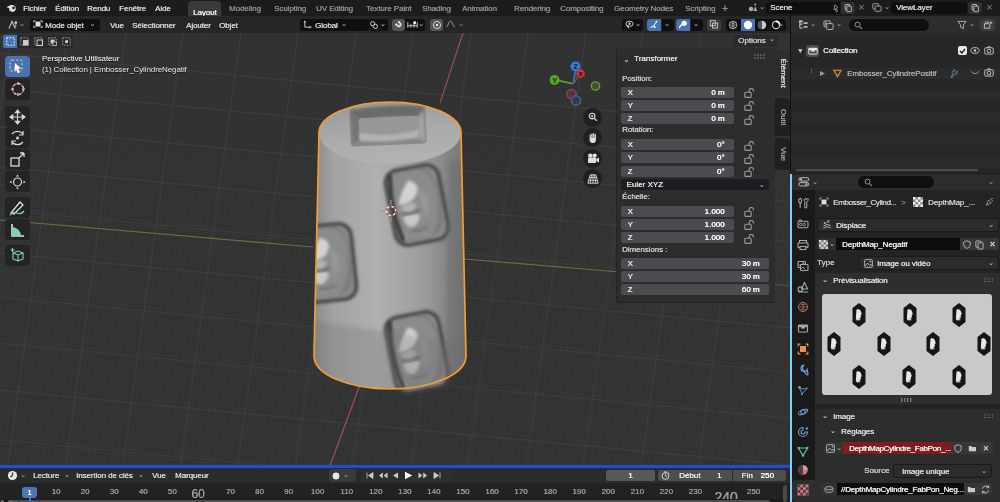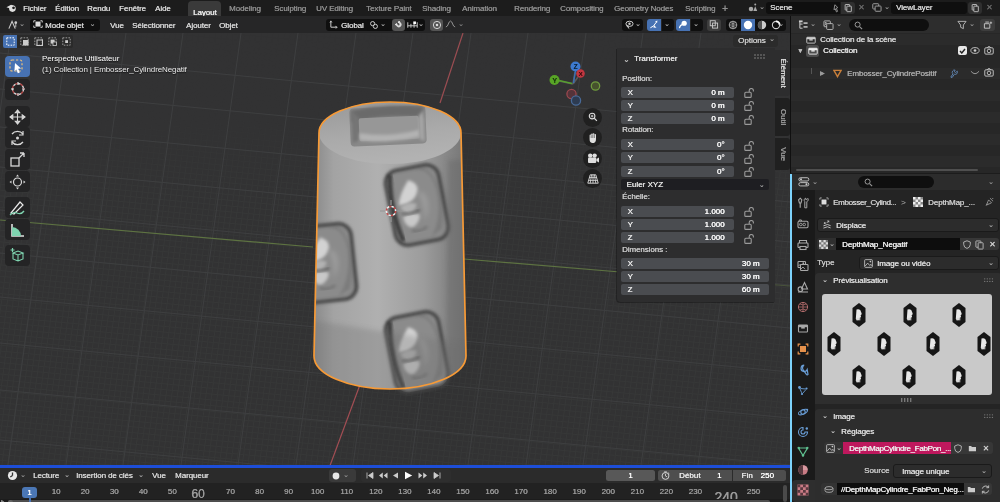--- a/index.html
+++ b/index.html
@@ -111,21 +111,21 @@
       <path d="M0.8 2.8 V0.8 H2.8 M8.2 0.8 H10.2 V2.8 M10.2 6.2 V8.2 H8.2 M2.8 8.2 H0.8 V6.2" fill="none" stroke="#ddd" stroke-width="1"></path>
     </svg>
     <span class="abs txt" style="left:15.5px;top:2px;">Mode objet</span>
     <span class="abs" style="left:60px;top:1.5px;color:#999;font-size:7px;">⌄</span>
   </div>
   <div class="abs txt" style="left:110px;top:4.5px;">Vue</div>
   <div class="abs txt" style="left:132px;top:4.5px;">Sélectionner</div>
   <div class="abs txt" style="left:186px;top:4.5px;">Ajouter</div>
   <div class="abs txt" style="left:219px;top:4.5px;">Objet</div>
 
-  <div class="abs" style="left:326px;top:2.5px;width:68px;height:12px;background:#0f0f0f;border-radius:3px;">
+  <div class="abs" style="left:300px;top:2.5px;width:68px;height:12px;background:#0f0f0f;border-radius:3px;">
     <svg class="abs" style="left:3px;top:1.5px;" width="10" height="9" viewBox="0 0 11 10">
           <path d="M2 1 V8 H9" fill="none" stroke="#ccc" stroke-width="1.1"></path>
           <path d="M2 1 L1 3 M2 1 L3.2 2.8 M9 8 L7 7 M9 8 L7.6 9.5" stroke="#ccc" stroke-width="0.9"></path>
         </svg>
     <span class="abs txt" style="left:15px;top:2px;">Global</span>
     <span class="abs" style="left:41px;top:1.5px;color:#999;font-size:7px;">⌄</span>
   </div>
 
   <div class="abs" style="left:367px;top:2.5px;width:21px;height:12px;background:#0f0f0f;border-radius:3px;">
     <svg class="abs" style="left:2px;top:1px;" width="10" height="10" viewBox="0 0 11 11">
@@ -638,28 +638,20 @@
     <div class="abs" style="left:189px;top:2.5px;width:15px;height:12px;background:#3d3d3d;border-radius:3px;">
       <svg class="abs" style="left:2.5px;top:2px;" width="10" height="9" viewBox="0 0 11 10">
             <path d="M1.5 3 H7.5 M1.5 3 V8 H7.5 V3" fill="none" stroke="#ccc" stroke-width="1"></path>
             <path d="M2.5 1.2 H6.5" stroke="#ccc" stroke-width="1"></path>
             <circle cx="8.7" cy="2" r="1.8" fill="#3d3d3d"></circle>
             <path d="M8.7 0.6 V3.4 M7.3 2 H10.1" stroke="#ccc" stroke-width="0.9"></path>
           </svg>
     </div>
   </div>
 
-  <div class="abs" style="left:0;top:18px;width:210px;height:11px;background:#2b2b2b;">
-    <svg class="abs" style="left:15px;top:1px;" width="10" height="9" viewBox="0 0 11 10">
-          <rect x="0.8" y="2.5" width="9.4" height="6.5" rx="0.8" fill="none" stroke="#ccc" stroke-width="1"></rect>
-          <rect x="0.8" y="2.5" width="9.4" height="2.2" fill="#ccc"></rect>
-          <rect x="3.6" y="4.6" width="3.8" height="1.6" fill="#ccc"></rect>
-        </svg>
-    <span class="abs" style="left:29px;top:1px;color:#d8d8d8;font-size:8px;letter-spacing:-0.1px;">Collection de la scène</span>
-  </div>
   <div class="abs" style="left:0;top:29px;width:210px;height:11px;background:#272727;">
     <span class="abs" style="left:6px;top:1.5px;color:#bbb;font-size:6.5px;">▼</span>
     <div class="abs" style="left:15px;top:-0.5px;width:13px;height:12px;background:#4c4c4c;border-radius:2.5px;"></div>
     <svg class="abs" style="left:16.5px;top:1px;" width="10" height="9" viewBox="0 0 11 10">
           <rect x="0.8" y="2.5" width="9.4" height="6.5" rx="0.8" fill="none" stroke="#eee" stroke-width="1"></rect>
           <rect x="0.8" y="2.5" width="9.4" height="2.2" fill="#eee"></rect>
           <rect x="3.6" y="4.6" width="3.8" height="1.6" fill="#eee"></rect>
         </svg>
     <span class="abs" style="left:32px;top:1px;color:#e8e8e8;font-size:8px;letter-spacing:-0.1px;">Collection</span>
     <div class="abs" style="left:167px;top:1px;width:9px;height:9px;background:#e8e8e8;border-radius:2px;">
@@ -957,21 +949,21 @@
     <span class="abs" style="left:26px;top:17.5px;color:#dcdcdc;font-size:8px;letter-spacing:-0.1px;">Réglages</span>
 
     <div class="abs" style="left:9px;top:33px;width:19px;height:12px;background:#333;border-radius:3px 0 0 3px;">
       <svg class="abs" style="left:2px;top:1.5px;" width="9" height="9" viewBox="0 0 11 11">
             <rect x="0.8" y="0.8" width="9.4" height="9.4" rx="1" fill="none" stroke="#ccc" stroke-width="1"></rect>
             <circle cx="7.8" cy="3.2" r="1" fill="#ccc"></circle>
             <path d="M1.5 8.5 L4.5 5 L7 8 L8.5 6.5 L10 8.5" fill="none" stroke="#ccc" stroke-width="1"></path>
           </svg>
       <span class="abs" style="left:12px;top:1.5px;color:#999;font-size:7px;">⌄</span>
     </div>
-    <div class="abs" style="left:28px;top:33px;width:108px;height:12px;background:#be185d;">
+    <div class="abs" style="left:28px;top:33px;width:108px;height:12px;background:#7f1d1d;">
       <span class="abs" style="left:6px;top:1.5px;color:#eee;font-size:8px;letter-spacing:-0.3px;">DepthMapCylindre_FabPon_...</span>
     </div>
     <div class="abs pbtn" style="left:136px;top:33px;width:14px;">
       <svg class="abs" style="left:3px;top:2px;" width="8" height="9" viewBox="0 0 9 10">
             <path d="M4.5 0.8 L8.2 2.2 V5 A4.5 5 0 0 1 4.5 9.4 A4.5 5 0 0 1 0.8 5 V2.2 Z" fill="none" stroke="#bbb" stroke-width="1"></path>
           </svg>
     </div>
     <div class="abs pbtn" style="left:150px;top:33px;width:14px;">
       <svg class="abs" style="left:2.5px;top:2.5px;" width="9" height="7" viewBox="0 0 10 8">
             <path d="M0.8 7 V1 H3.4 L4.4 2.2 H9 V7 Z" fill="#ccc"></path>

